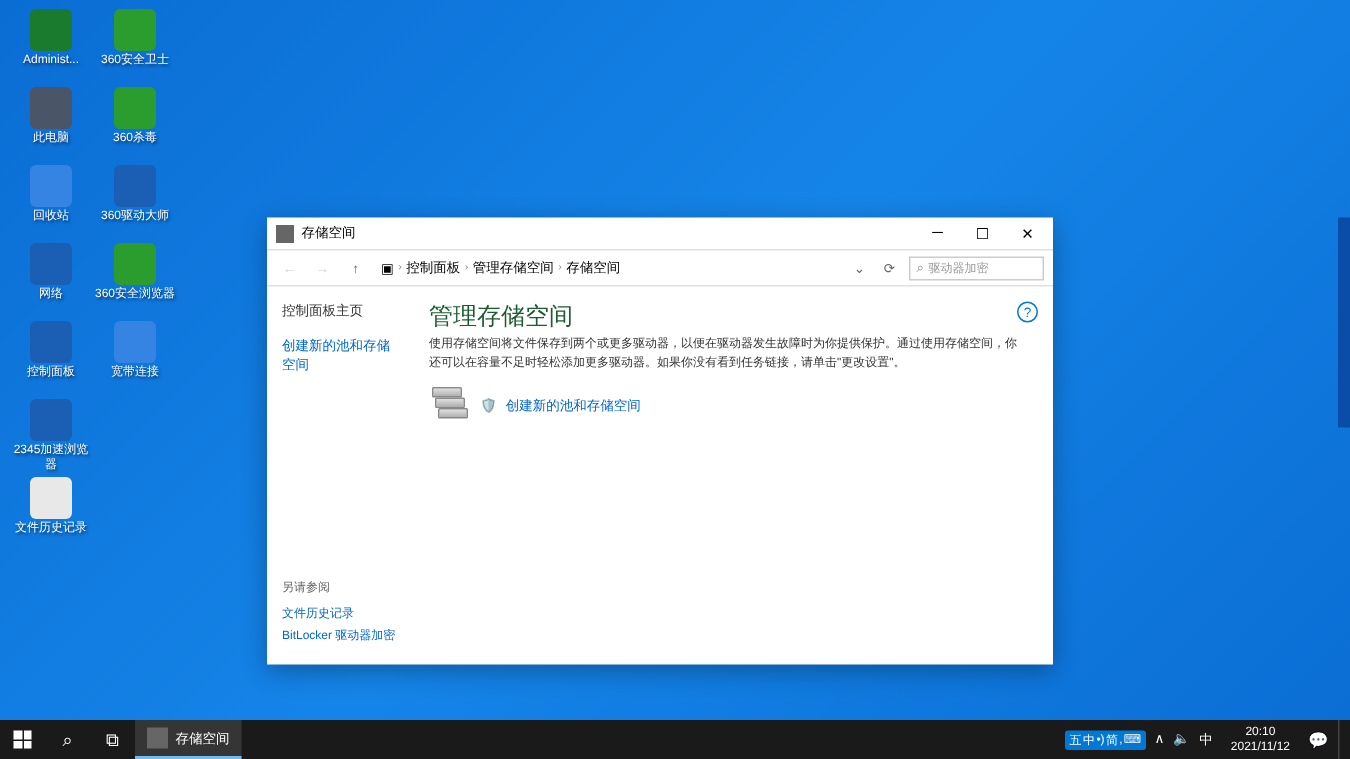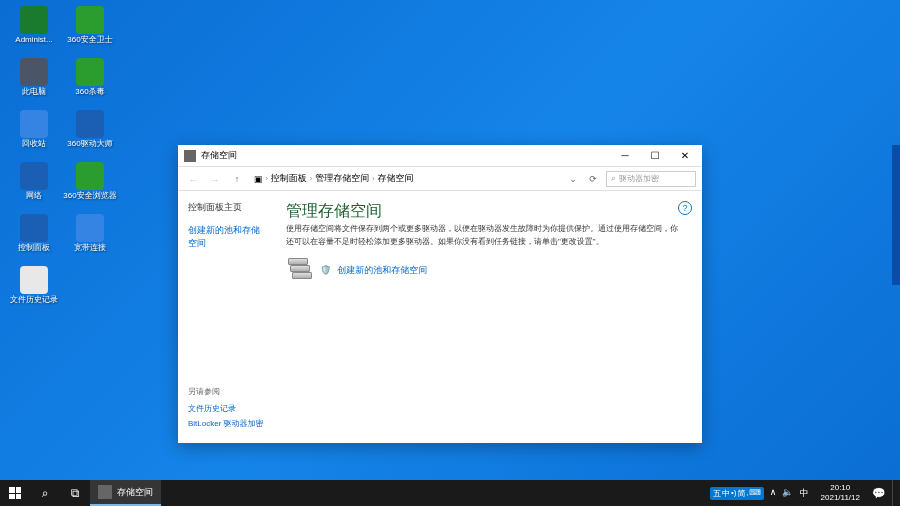--- a/index.html
+++ b/index.html
@@ -105,20 +105,24 @@
       </div>
       <div class="dicon">
         <div class="ibox ic-net"></div>
         <div class="lbl">网络</div>
       </div>
       <div class="dicon">
         <div class="ibox ic-panel"></div>
         <div class="lbl">控制面板</div>
       </div>
       <div class="dicon">
+        <div class="ibox ic-ie"></div>
+        <div class="lbl">2345加速浏览器</div>
+      </div>
+      <div class="dicon">
         <div class="ibox ic-sogou"></div>
         <div class="lbl">文件历史记录</div>
       </div>
     </div>
   <div class="dcol" id="dcol2">
       <div class="dicon">
         <div class="ibox ic-360g"></div>
         <div class="lbl">360安全卫士</div>
       </div>
       <div class="dicon">

